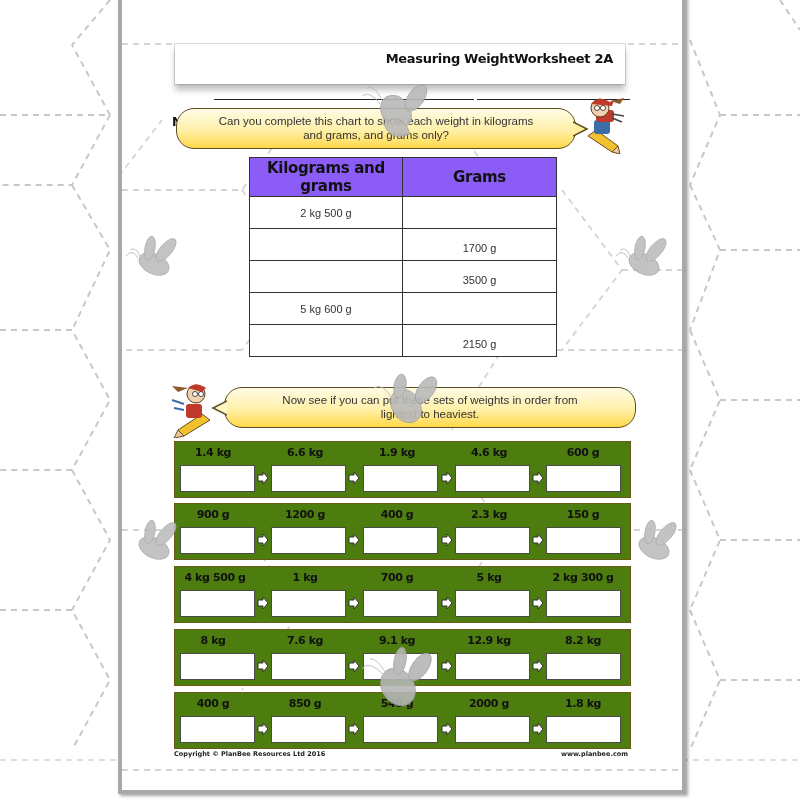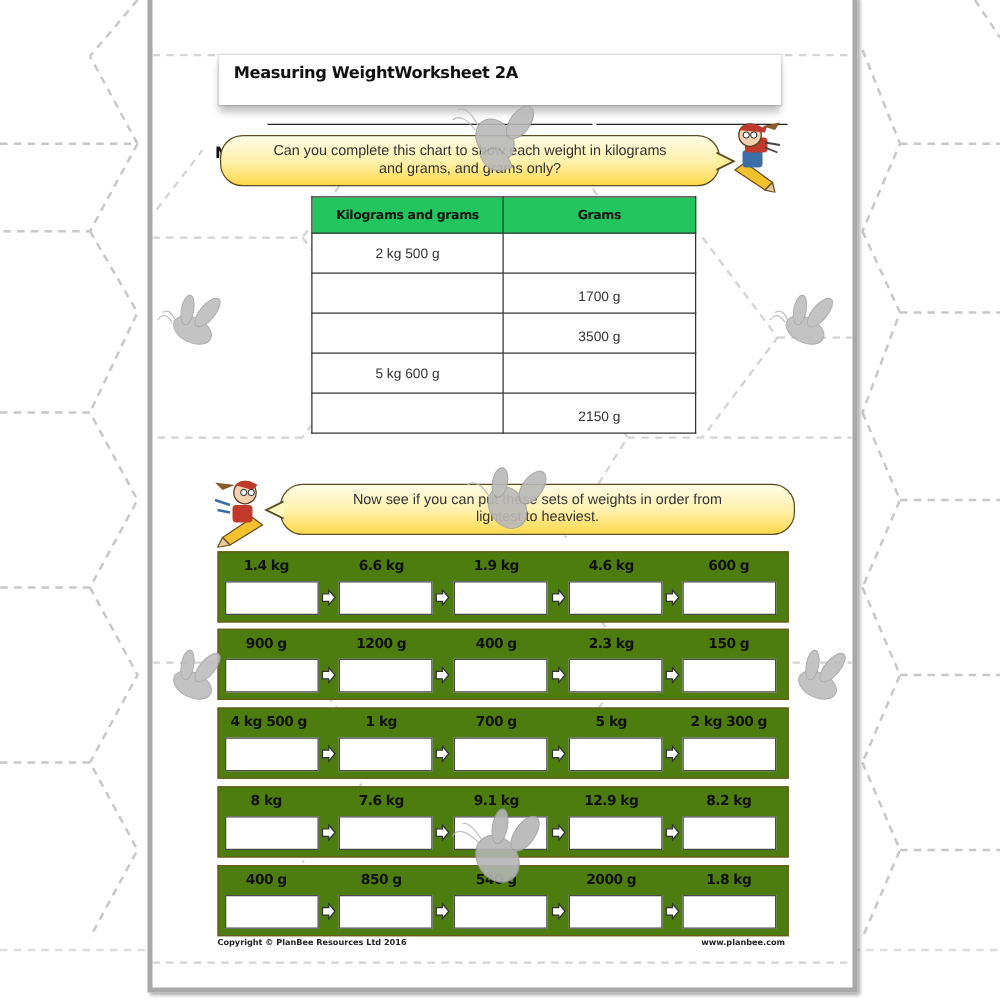--- a/index.html
+++ b/index.html
@@ -15,21 +15,21 @@
     border:4px solid #a8a8a8;
     box-shadow: 2px 2px 3px rgba(0,0,0,0.35);
     z-index:1;
   }
   .page-pattern { position:absolute; inset:0; z-index:0; }
   .content { position:absolute; inset:0; z-index:2; }
   .header-box {
     position:absolute; left:53px; top:44px; width:450px; height:40px;
     background:#ffffff;
     box-shadow: 0 6px 6px rgba(0,0,0,0.25), 0 0 0 1px #dcdcdc;
-    display:flex; justify-content:flex-start; align-items:center;
+    display:flex; justify-content:flex-end; align-items:center;
     padding:0 12px; box-sizing:border-box;
   }
   .header-title, .header-ws {
     font-family:"DejaVu Sans", sans-serif; font-weight:bold; font-size:13px;
     color:#111; letter-spacing:-0.3px; position:relative; top:-6px;
   }
   .name-row {
     position:absolute; left:50px; top:86px; width:458px; height:16px;
     font-family:"DejaVu Sans", sans-serif; font-weight:bold; font-size:12.5px; color:#111;
   }
@@ -42,22 +42,22 @@
     box-sizing:border-box; padding-top:5px;
   }
   .bubble1 { left:54px; top:108px; width:400px; height:41px; }
   .bubble2 { left:102px; top:387px; width:412px; height:41px; }
   table.conv {
     position:absolute; left:127px; top:157px; width:308px;
     border-collapse:collapse; background:#fff;
     font-size:11px; color:#333;
   }
   table.conv th {
-    background:#22c55e; height:26px; border:1.5px solid #333;
-    font-family:"DejaVu Sans", sans-serif; font-size:10px; font-weight:bold; color:#111;
+    background:#8b5cf6; height:26px; border:1.5px solid #333;
+    font-family:"DejaVu Sans", sans-serif; font-size:15px; font-weight:bold; color:#111;
     letter-spacing:-0.3px;
   }
   table.conv td {
     height:25px; border:1px solid #333; text-align:center; padding:0; vertical-align:middle;
   }
   table.conv td.kg { width:152px; }
   table.conv td.g { padding-top:6px; vertical-align:middle;margin-left:25px; }
   .strip {
     position:absolute; left:52px; width:457px; height:57px;
     background:#4d7c0f; border:1.5px solid #6a5a1a; box-sizing:border-box;

